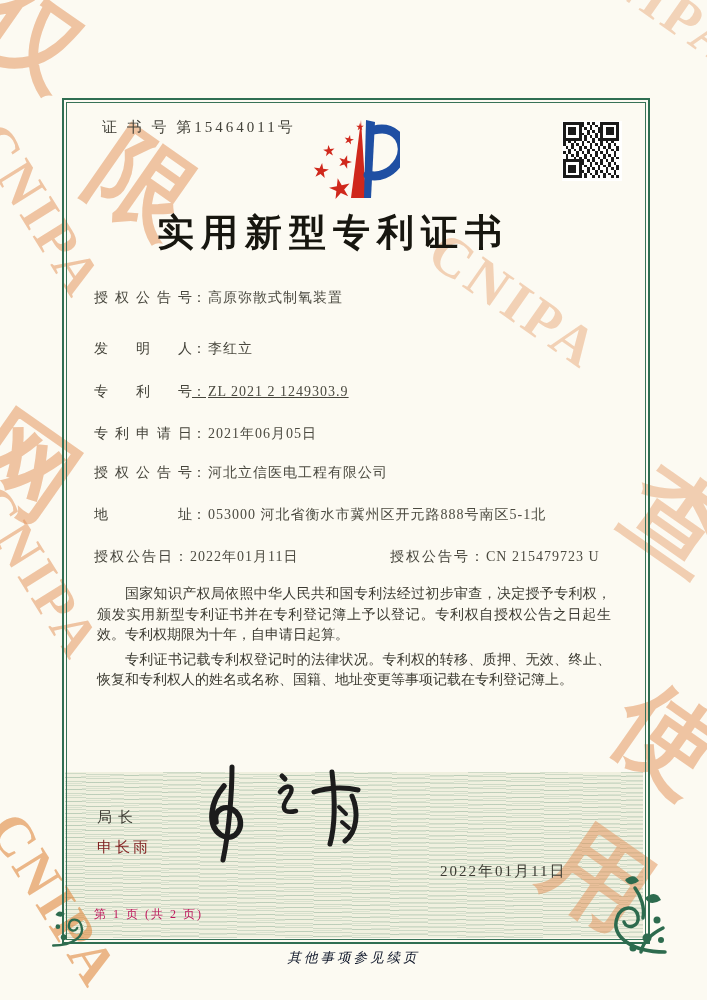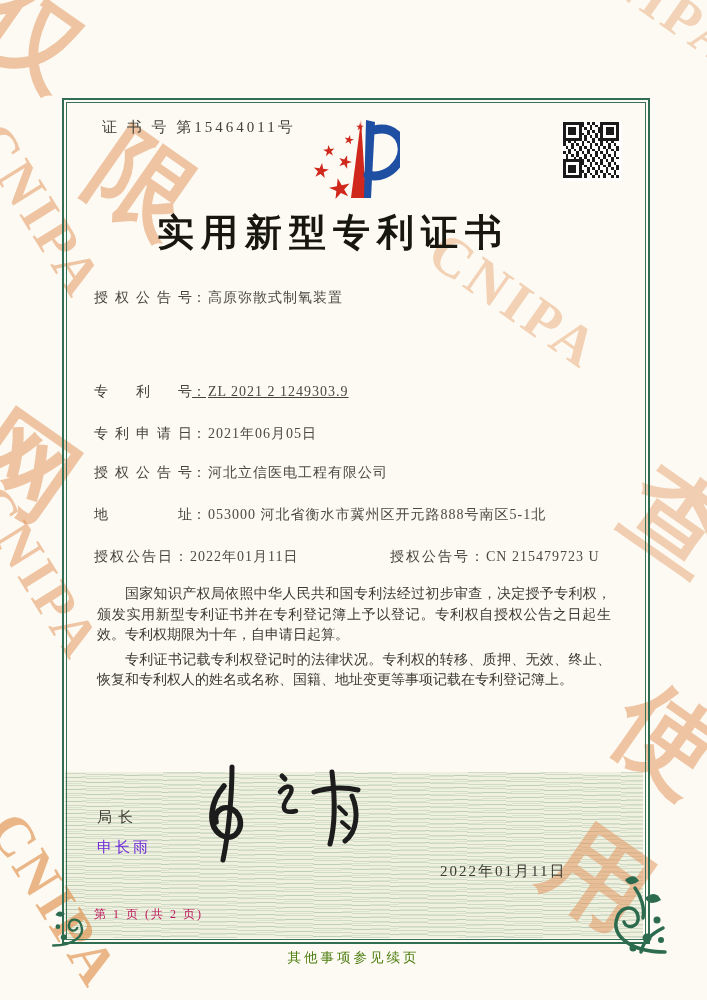--- a/index.html
+++ b/index.html
@@ -55,27 +55,27 @@
   .r0{top:289px;} .r1{top:340px;} .r2{top:383px;text-decoration:underline;} .r3{top:425px;} .r4{top:464px;} .r5{top:506px;}
   .grant{top:548px;width:520px;}
   .glabel{letter-spacing:2px;}
   .gno{position:absolute;left:296px;top:0;white-space:nowrap;}
 
   .paras{left:93px;top:580px;width:522px;font-size:14px;line-height:20.5px;
          color:#3b3a31;text-align:justify;}
   .paras p{margin:4px;text-indent:2em;}
 
   .chief-title{left:97px;top:808px;font-size:15px;letter-spacing:6px;color:#3c3b33;}
-  .chief-name{left:97px;top:838px;font-size:15px;letter-spacing:3px;color:#6d28d9;}
+  .chief-name{left:97px;top:838px;font-size:15px;letter-spacing:3px;color:#7f1d1d;}
   .signature{left:192px;top:762px;}
   .sign-date{left:440px;top:862px;font-size:15px;letter-spacing:2px;color:#3c3b33;}
   .page-no{left:94px;top:906px;width:520px;text-align:left;font-size:12px;
            letter-spacing:2px;color:#be185d;}
   .footer-note{left:0;top:949px;width:707px;text-align:center;font-size:13.5px;
-               letter-spacing:3px;color:#4d7c0f;}
+               letter-spacing:3px;color:#0f172a;font-style:italic;}
 </style>
 </head>
 <body>
 
 <div class="page">
 
   <div class="wm cn wm1">仅</div>
   <div class="wm cn wm2">限</div>
   <div class="wm lat wm3">CNIPA</div>
   <div class="wm lat wm4">CNIPA</div>
@@ -363,20 +363,23 @@
         <rect x="18" y="20" width="1" height="1"></rect>
         <rect x="20" y="20" width="1" height="1"></rect>
       </svg>
   </div>
 
   <h1 class="ink title">实用新型专利证书</h1>
 
   <div class="ink row r0">
     <span class="flabel">授权公告号</span><span class="colon">：</span><span class="fvalue">高原弥散式制氧装置</span>
   </div>
+  <div class="ink row r1">
+    <span class="flabel">发明人</span><span class="colon">：</span><span class="fvalue">李红立</span>
+  </div>
   <div class="ink row r2">
     <span class="flabel">专利号</span><span class="colon">：</span><span class="fvalue">ZL 2021 2 1249303.9</span>
   </div>
   <div class="ink row r3">
     <span class="flabel">专利申请日</span><span class="colon">：</span><span class="fvalue">2021年06月05日</span>
   </div>
   <div class="ink row r4">
     <span class="flabel">授权公告号</span><span class="colon">：</span><span class="fvalue">河北立信医电工程有限公司</span>
   </div>
   <div class="ink row r5">

